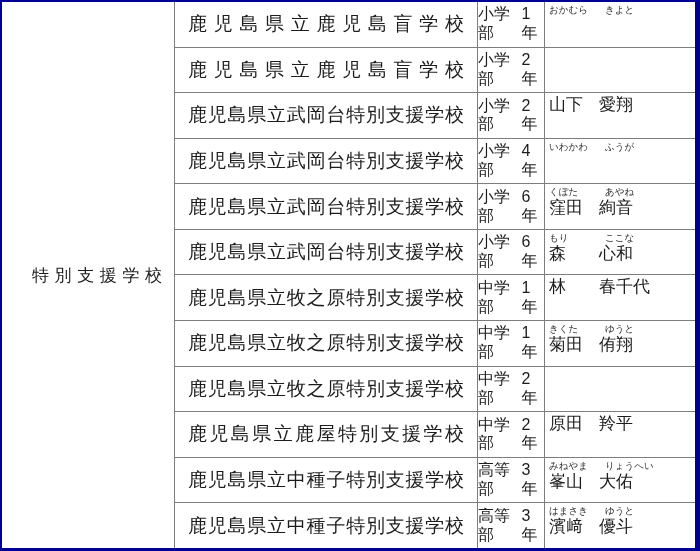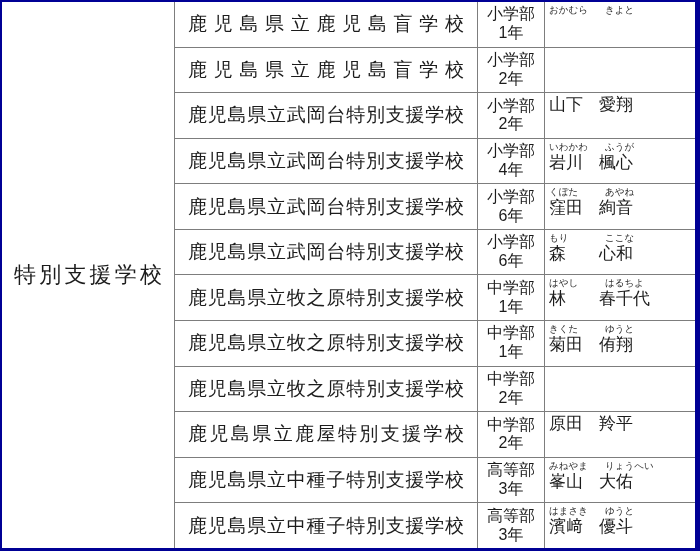--- a/index.html
+++ b/index.html
@@ -14,23 +14,24 @@
     overflow:hidden;
   }
   
   .cat-cell {
     width:173px; box-sizing:border-box;
     border-right:1px solid #7d7d7d;
     display:flex; align-items:center;
   }
   .cat-label {
     width:100%; padding:0 12px; box-sizing:border-box;
-    font-size:22px;
+    font-size:17px;
     text-align:justify; text-align-last:justify;
     text-justify:inter-character;
+    margin-left:18px;
   }
   .rows { flex:1; display:flex; flex-direction:column; }
   .row {
     flex:1; display:flex; box-sizing:border-box;
     border-bottom:1px solid #7d7d7d;
   }
   .row:last-child { border-bottom:none; }
   .school-cell {
     width:303px; box-sizing:border-box;
     border-right:1px solid #7d7d7d;
@@ -39,21 +40,21 @@
   .school-text {
     width:100%; padding:0 13px; box-sizing:border-box;
     font-size:19px;
     text-align:justify; text-align-last:justify;
     text-justify:inter-character;
     white-space:nowrap;
   }
   .grade-cell {
     width:67px; box-sizing:border-box;
     border-right:1px solid #7d7d7d;
-    display:flex; flex-direction:column;
+    display:flex; flex-direction:row;
     justify-content:center; align-items:center;
     font-size:16px; line-height:1.18;
   }
   .name-cell {
     flex:1; box-sizing:border-box;
     padding:2px 2px 2px 4px;
     display:flex; flex-direction:column; justify-content:flex-start;
   }
   .kana-row { display:flex; font-size:9.5px; line-height:1.25; color:#2a2a2a; }
   .kana-sei { width:56px; }
@@ -119,24 +120,20 @@
         </div>
       <div class="grade-cell">
           <span>小学部</span>
           <span>4年</span>
         </div>
       <div class="name-cell">
         <div class="kana-row">
             <span class="kana-sei">いわかわ</span>
             <span>ふうが</span>
           </div>
-        <div class="name-row">
-            <span class="name-sei">岩川</span>
-            <span>楓心</span>
-          </div>
       </div>
     </div>
 
     <div class="row">
       <div class="school-cell">
           <div class="school-text">鹿児島県立武岡台特別支援学校</div>
         </div>
       <div class="grade-cell">
           <span>小学部</span>
           <span>6年</span>
@@ -175,24 +172,20 @@
 
     <div class="row">
       <div class="school-cell">
           <div class="school-text">鹿児島県立牧之原特別支援学校</div>
         </div>
       <div class="grade-cell">
           <span>中学部</span>
           <span>1年</span>
         </div>
       <div class="name-cell">
-        <div class="kana-row">
-            <span class="kana-sei">はやし</span>
-            <span>はるちよ</span>
-          </div>
         <div class="name-row">
             <span class="name-sei">林</span>
             <span>春千代</span>
           </div>
       </div>
     </div>
 
     <div class="row">
       <div class="school-cell">
           <div class="school-text">鹿児島県立牧之原特別支援学校</div>

